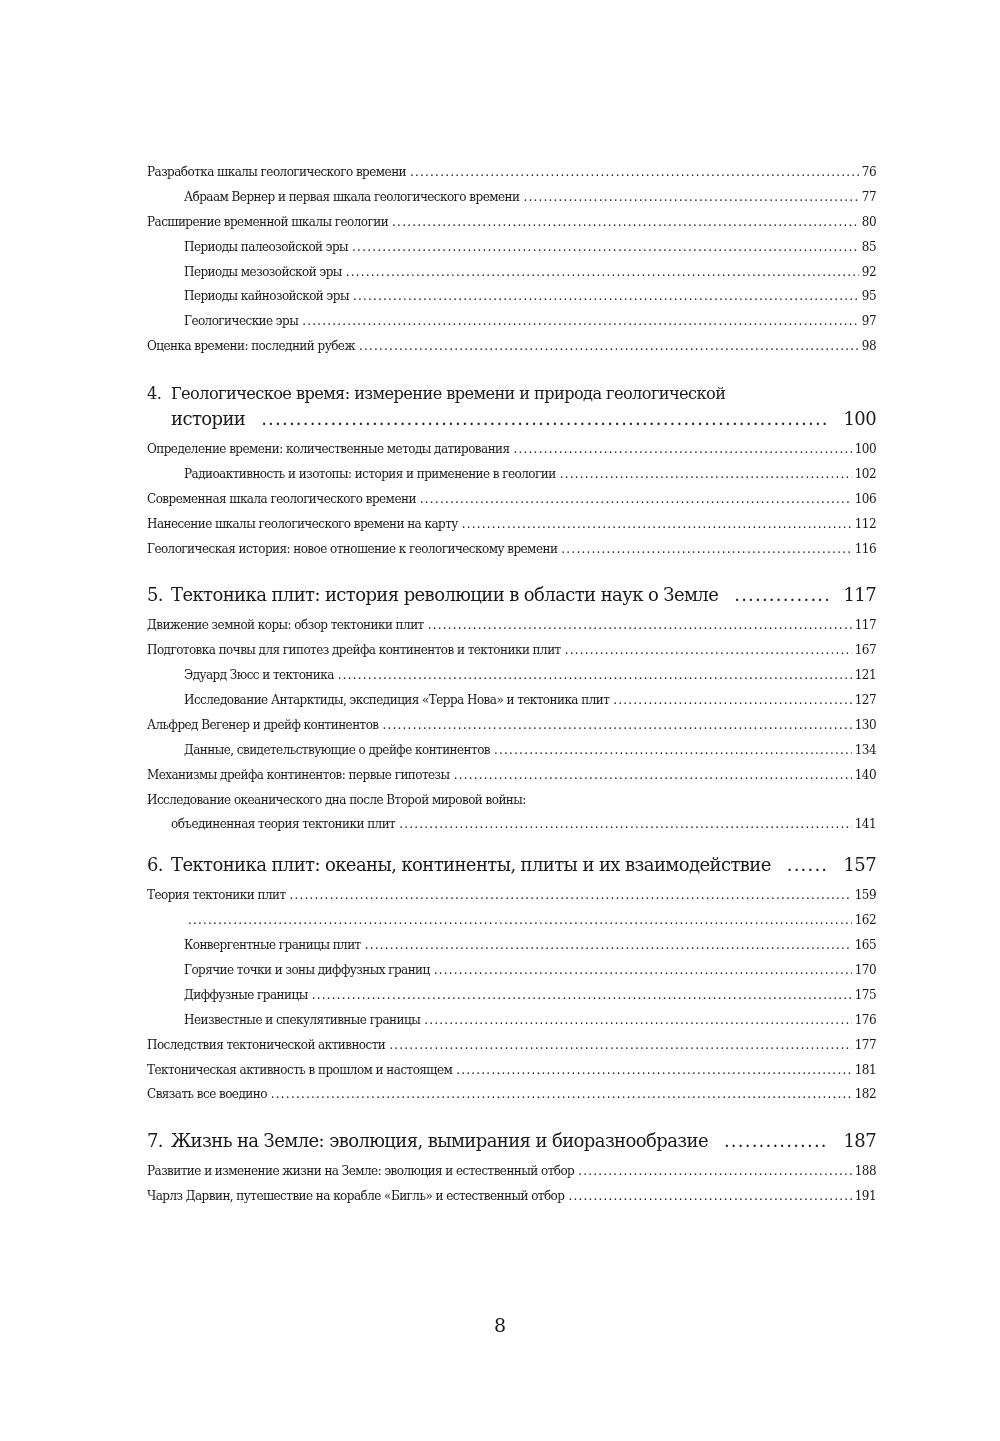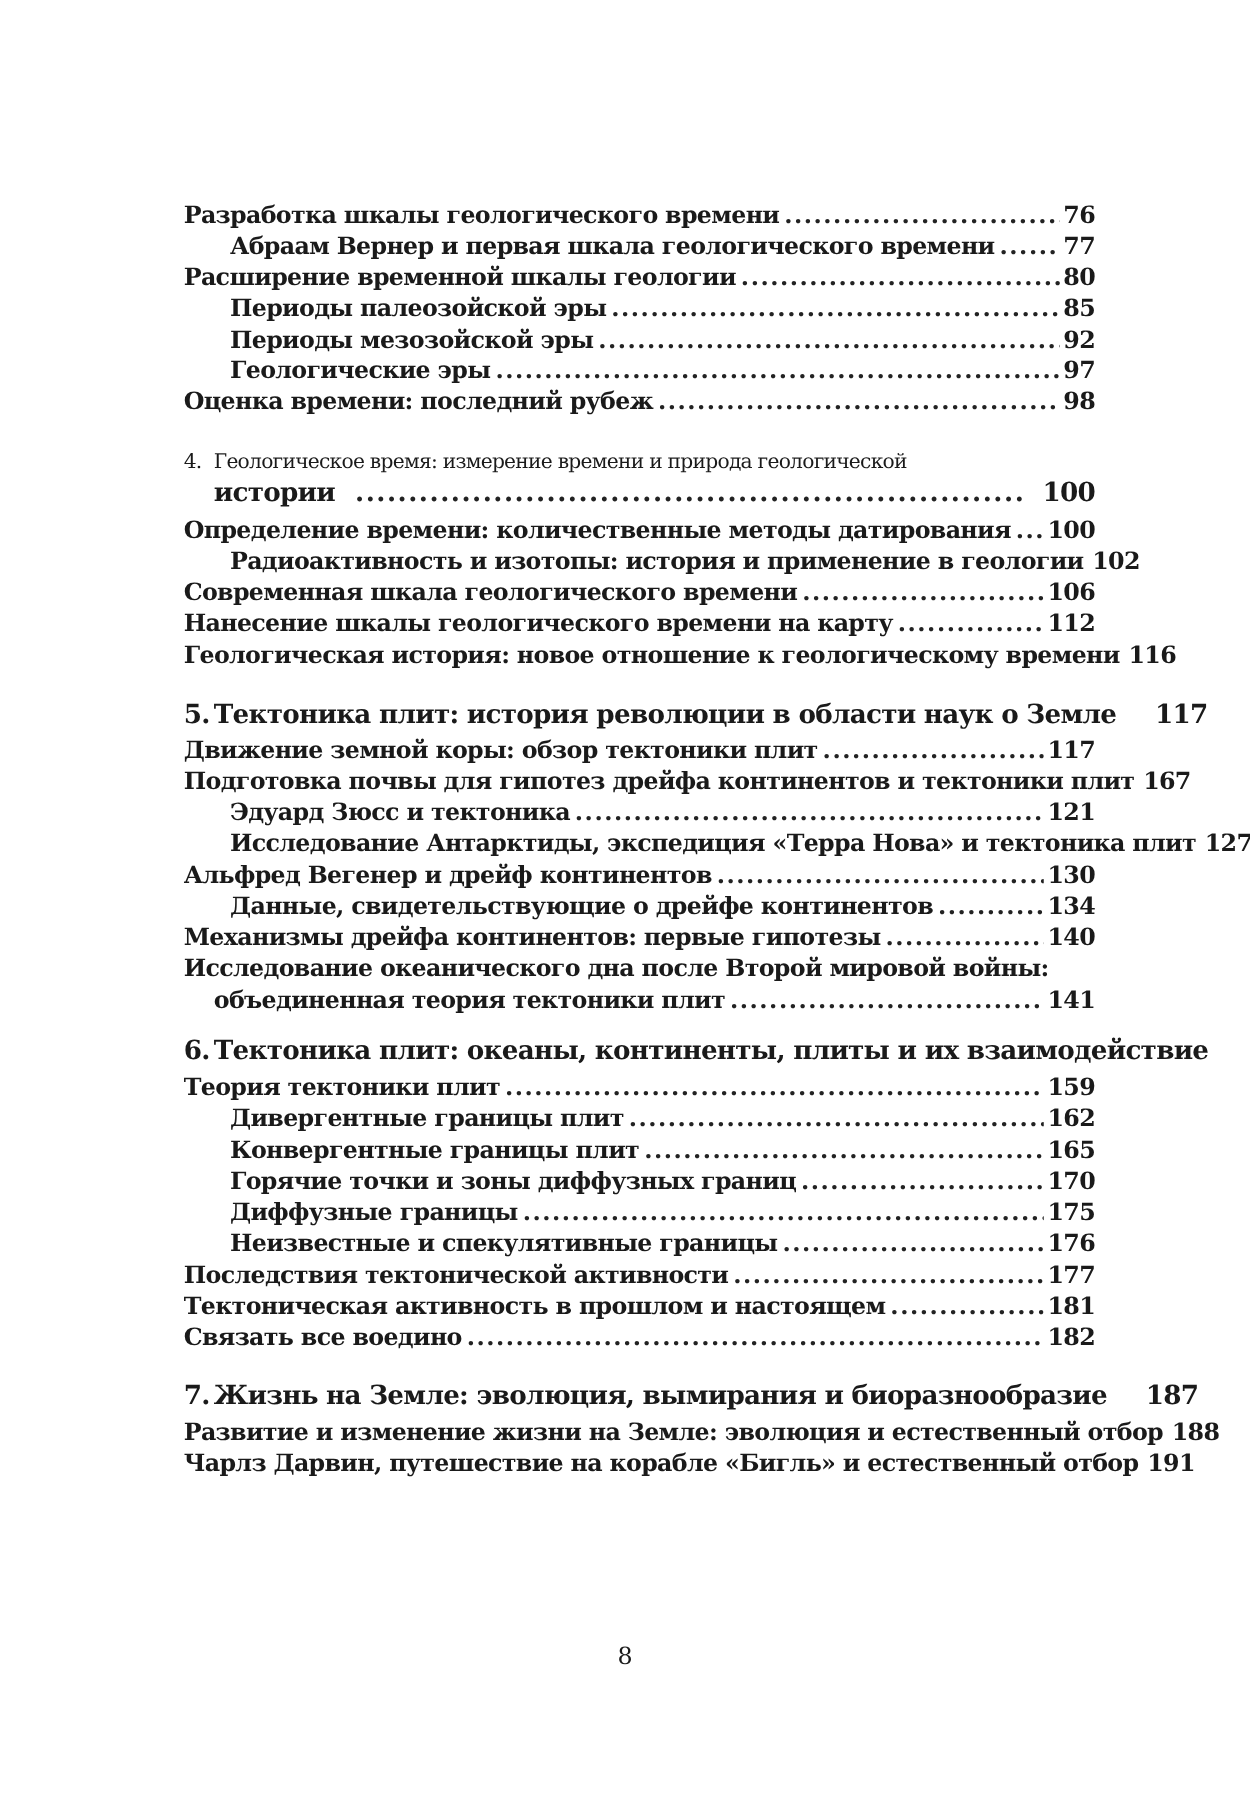--- a/index.html
+++ b/index.html
@@ -1,26 +1,26 @@
 <!DOCTYPE html>
 <html><head>
 <meta charset="utf-8">
 <style>
   html, body { margin: 0; padding: 0; background: #ffffff; }
   body { width: 1000px; height: 1441px; position: relative; overflow: hidden;
          font-family: "DejaVu Serif", "Liberation Serif", serif; color: #1a1a1a; }
   .toc { position: absolute; left: 147px; top: 160px; width: 729px; }
   .row { display: flex; align-items: baseline; height: 24.9px; line-height: 24.9px;
-         font-size: 19px; letter-spacing: -0.55px; white-space: nowrap; font-weight: bold; }
+         font-size: 12px; letter-spacing: -0.55px; white-space: nowrap; }
   .row.l1 { padding-left: 37px; }
   .row .t { flex: 0 0 auto; }
   .row .dots { flex: 1 1 auto; overflow: hidden; margin: 0 3px 0 4px; letter-spacing: 1.2px; color: #222; }
   .row .dots::before { content: "........................................................................................................................................................................................................"; }
   .row .p { flex: 0 0 auto; }
-  .chap { font-weight: bold; font-size: 21px; letter-spacing: -0.6px; gap: 12px; }
+  .chap { font-weight: normal; font-size: 18px; letter-spacing: -0.6px; gap: 12px; }
   .chap .num { display: inline-block; width: 24px; }
   .chap-wrap { margin-top: 14px; margin-bottom: 5px; }
   .chap-first { line-height: 26px; height: 26px; font-weight: normal; font-size: 16.2px; letter-spacing: -0.6px; white-space: nowrap; margin-top: 12px; }
   .chap-cont { padding-left: 24px; }
   .row.cont2 { padding-left: 24px; justify-content: center; }
   .pageno { position: absolute; left: 0; width: 1000px; top: 1314px; text-align: center;
             font-size: 19px; }
 </style>
 </head>
 <body>
@@ -47,20 +47,25 @@
         <span class="t">Периоды палеозойской эры</span>
         <span class="dots"></span>
         <span class="p">85</span>
       </div>
     <div class="row l1">
         <span class="t">Периоды мезозойской эры</span>
         <span class="dots"></span>
         <span class="p">92</span>
       </div>
     <div class="row l1">
+        <span class="t">Периоды кайнозойской эры</span>
+        <span class="dots"></span>
+        <span class="p">95</span>
+      </div>
+    <div class="row l1">
         <span class="t">Геологические эры</span>
         <span class="dots"></span>
         <span class="p">97</span>
       </div>
     <div class="row">
         <span class="t">Оценка времени: последний рубеж</span>
         <span class="dots"></span>
         <span class="p">98</span>
       </div>
   </div>
@@ -161,21 +166,20 @@
         <span class="p">157</span>
       </div>
   </div>
   <div>
     <div class="row">
         <span class="t">Теория тектоники плит</span>
         <span class="dots"></span>
         <span class="p">159</span>
       </div>
     <div class="row l1">
-        <span class="t">Дивергентные границы плит</span>
         <span class="dots"></span>
         <span class="p">162</span>
       </div>
     <div class="row l1">
         <span class="t">Конвергентные границы плит</span>
         <span class="dots"></span>
         <span class="p">165</span>
       </div>
     <div class="row l1">
         <span class="t">Горячие точки и зоны диффузных границ</span>

